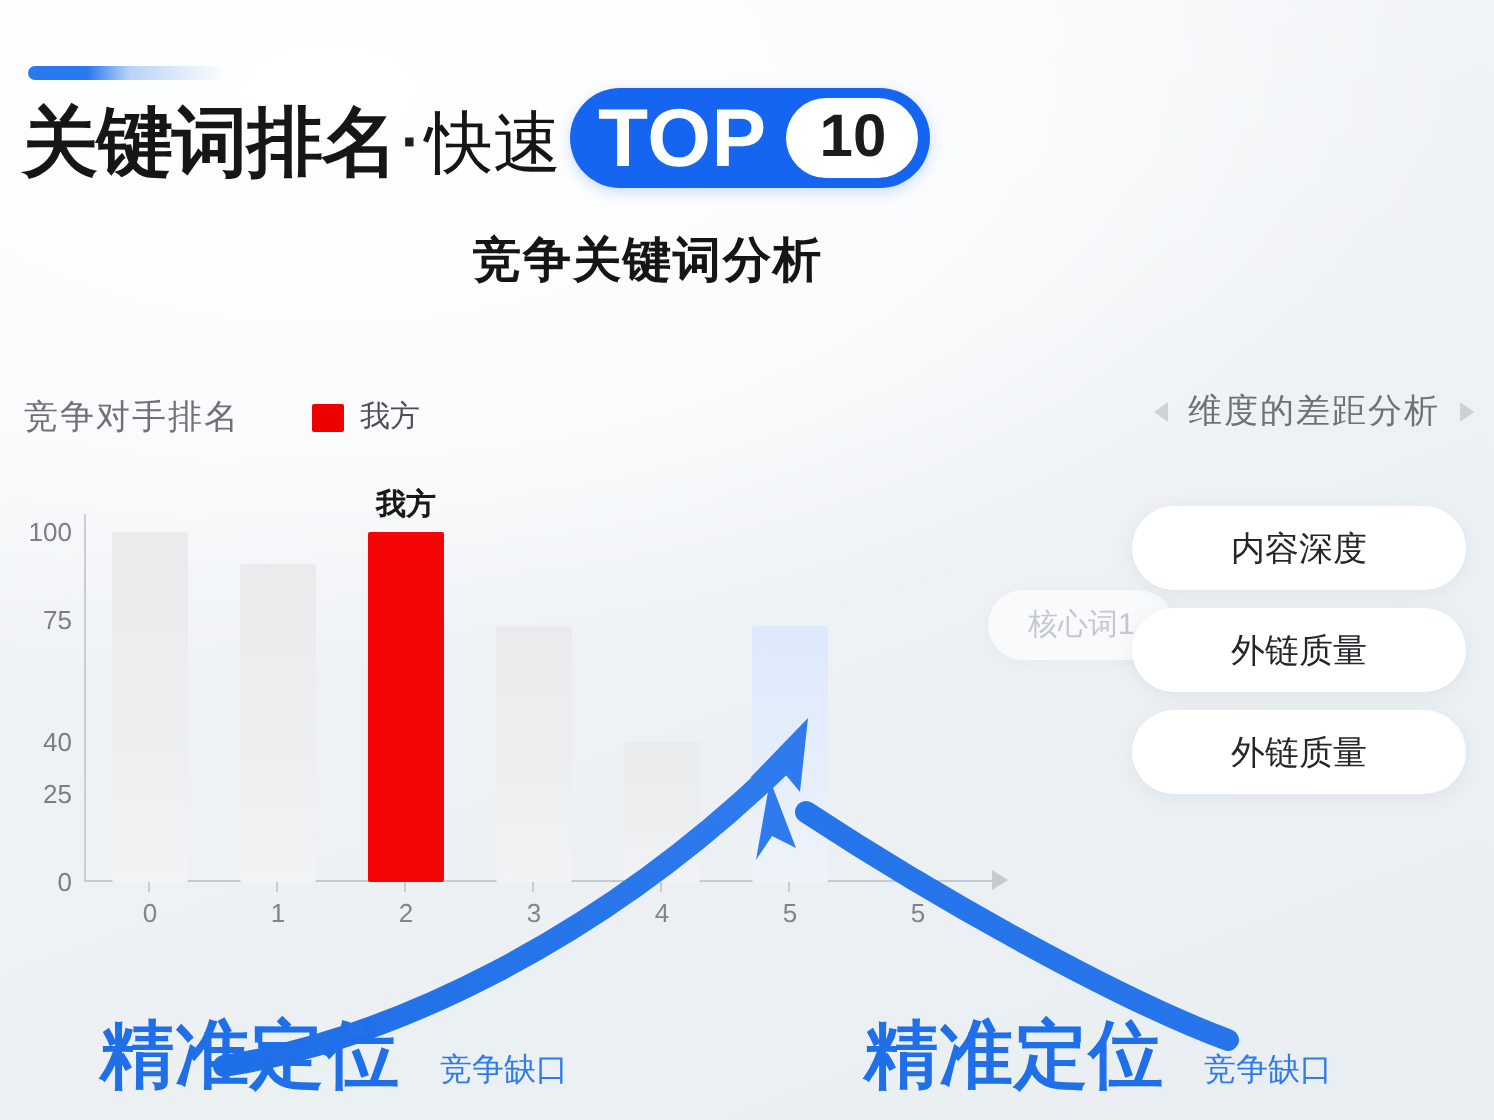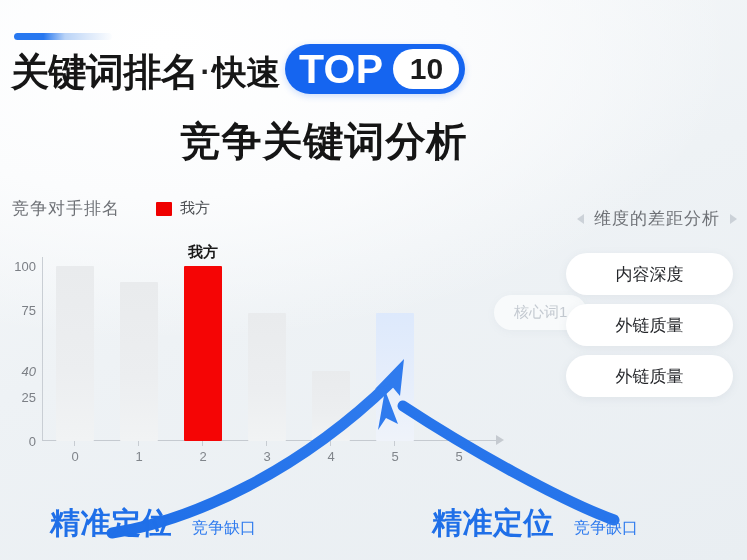--- a/index.html
+++ b/index.html
@@ -53,21 +53,21 @@
   }
   .headline-dot {
     font-size: 30px;
     font-weight: bold;
     color: #1f1f1f;
     margin: 0 1px 0 2px;
     line-height: 1;
   }
   .headline-sub {
     font-size: 34px;
-    font-weight: bold;
+    font-weight: normal;
     color: #161616;
     line-height: 1;
     margin-left: 1px;
   }
   .top-badge {
     position: absolute;
     left: 285px;
     top: 44px;
     height: 50px;
     display: flex;
@@ -101,21 +101,21 @@
     line-height: 1;
   }
 
   
   .subtitle {
     position: absolute;
     left: 0;
     top: 114px;
     width: 648px;
     text-align: center;
-    font-size: 40px;
+    font-size: 24px;
     font-weight: bold;
     color: #151515;
     letter-spacing: 1px;
   }
 
   
   .chart-head-left {
     position: absolute;
     left: 12px;
     top: 197px;
@@ -140,21 +140,21 @@
   }
   .legend-label {
     font-size: 15px;
     color: #4c4f53;
     margin-left: 8px;
   }
 
   .chart-head-right {
     position: absolute;
     right: 10px;
-    top: 207px;
+    top: 194px;
     display: flex;
     align-items: center;
   }
   .head-arrow {
     width: 0; height: 0;
     border-top: 5px solid transparent;
     border-bottom: 5px solid transparent;
     opacity: 0.55;
   }
   .head-arrow.left  { border-right: 7px solid #aeb6bf; margin-right: 10px; }
@@ -309,21 +309,21 @@
   
   .caption {
     position: absolute;
     display: flex;
     align-items: baseline;
     white-space: nowrap;
   }
   .caption.left  { left: 50px;  top: 503px; }
   .caption.right { left: 432px; top: 503px; }
   .caption-strong {
-    font-size: 30px;
+    font-size: 37px;
     font-weight: bold;
     color: #1f6fe8;
     letter-spacing: 0.5px;
   }
   .caption-weak {
     font-size: 16px;
     color: #2f7bee;
     margin-left: 20px;
   }
 </style>
@@ -360,21 +360,21 @@
   <div class="chart-head-right">
     <span class="head-arrow left"></span>
     <span class="chart-head-right-title">维度的差距分析</span>
     <span class="head-arrow right"></span>
   </div>
 
   <div class="chart">
     <div class="y-axis-labels" id="yaxis">
         <div class="y-tick" style="top: 17.7619px;">100</div>
         <div class="y-tick" style="top: 61.5714px;">75</div>
-        <div class="y-tick" style="top: 122.905px; font-style: italic;">40</div>
+        <div class="y-tick" style="top: 122.905px;">40</div>
         <div class="y-tick" style="top: 149.19px;">25</div>
         <div class="y-tick" style="top: 193px;">0</div>
       </div>
     <div class="axis-line-y"></div>
     <div class="axis-line-x"></div>
     <div class="axis-arrow-x"></div>
     <div class="bars" id="bars">
         <div class="bar-slot" style="left: 0px;">
           <div class="bar grey" style="height: 175.238px;"></div>
           <div class="bar-tick"></div>

